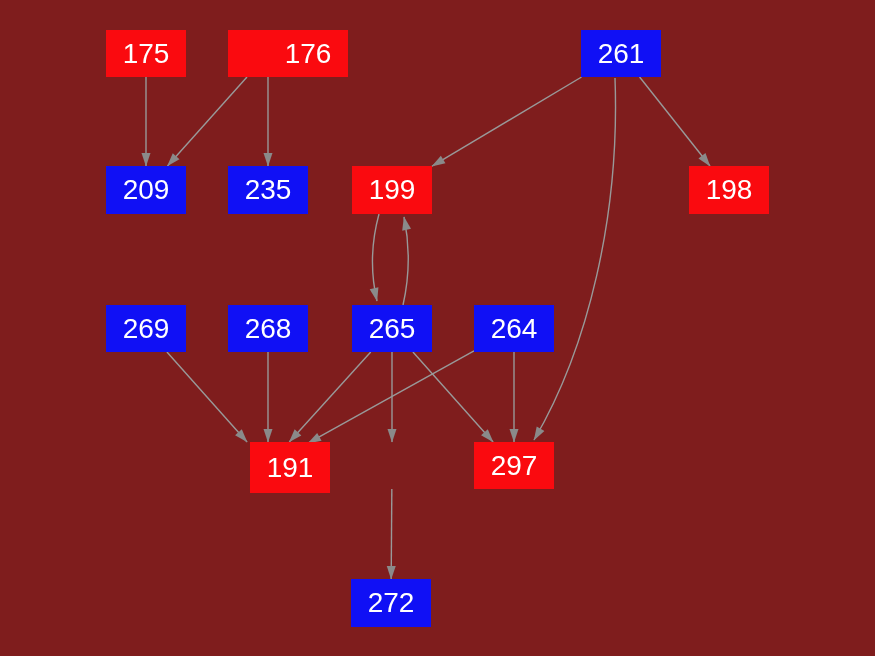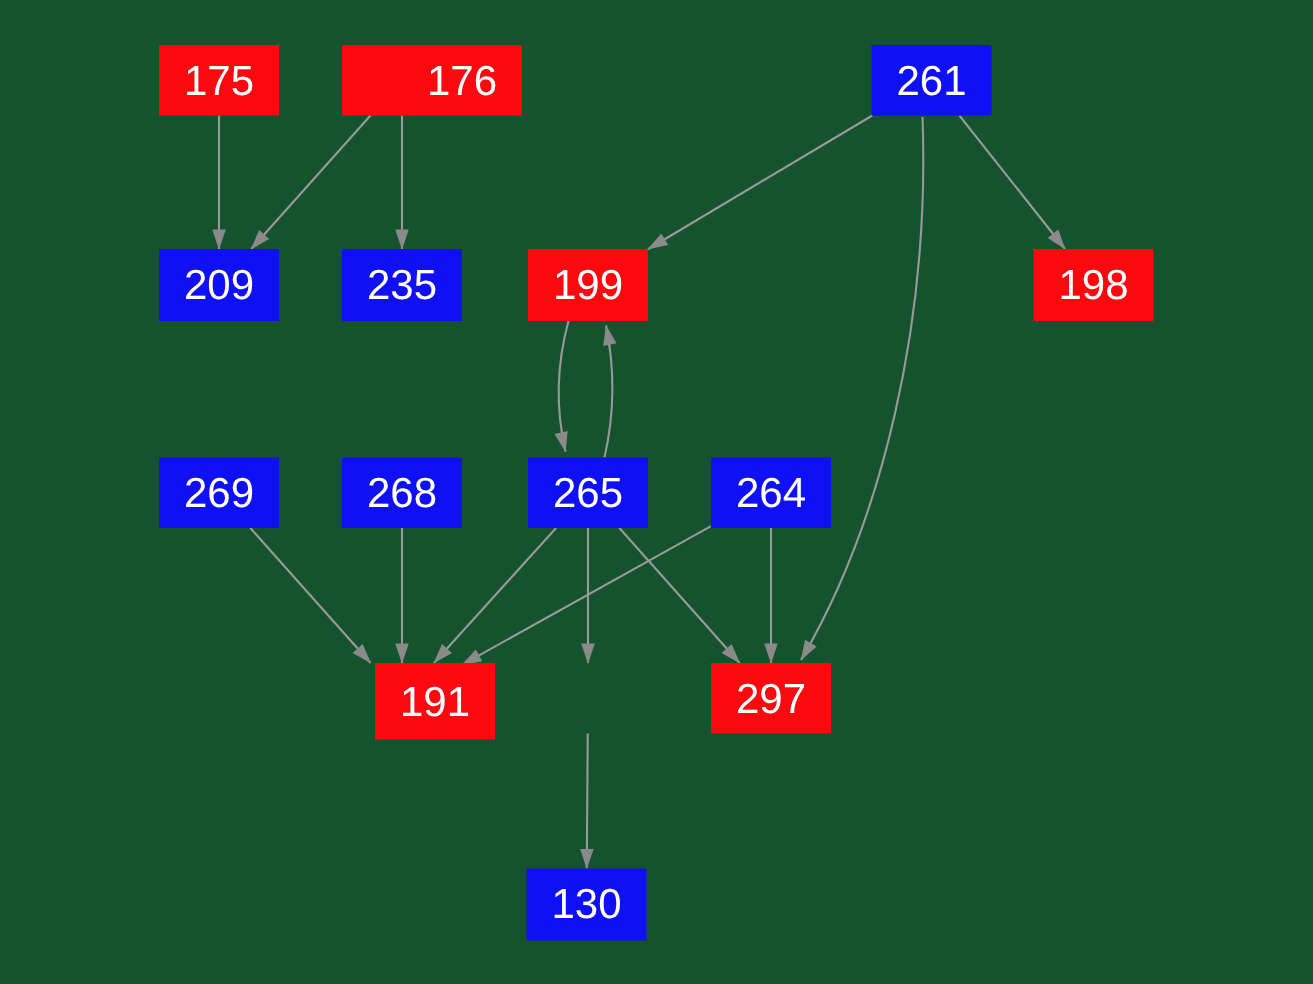--- a/index.html
+++ b/index.html
@@ -5,21 +5,21 @@
   html, body {
     margin: 0;
     padding: 0;
     background: #ffffff;
     font-family: "Liberation Sans", sans-serif;
   }
   #canvas {
     position: relative;
     width: 875px;
     height: 656px;
-    background: #14532d;
+    background: #7f1d1d;
     overflow: hidden;
   }
   #edge-layer {
     position: absolute;
     left: 0; top: 0;
     width: 875px; height: 656px;
   }
   #node-layer {
     position: absolute;
     left: 0; top: 0;
@@ -101,16 +101,16 @@
       <div class="node blue" style="left: 474px; top: 305px; width: 80px; height: 47px;">
         <span>264</span>
       </div>
       <div class="node red" style="left: 228px; top: 442px; width: 80px; height: 51px; margin-left: 22px;">
         <span>191</span>
       </div>
       <div class="node red" style="left: 474px; top: 442px; width: 80px; height: 47px;">
         <span>297</span>
       </div>
       <div class="node blue" style="left: 351px; top: 579px; width: 80px; height: 48px;">
-        <span>130</span>
+        <span>272</span>
       </div>
     </div>
 </div>
 
 </body></html>

